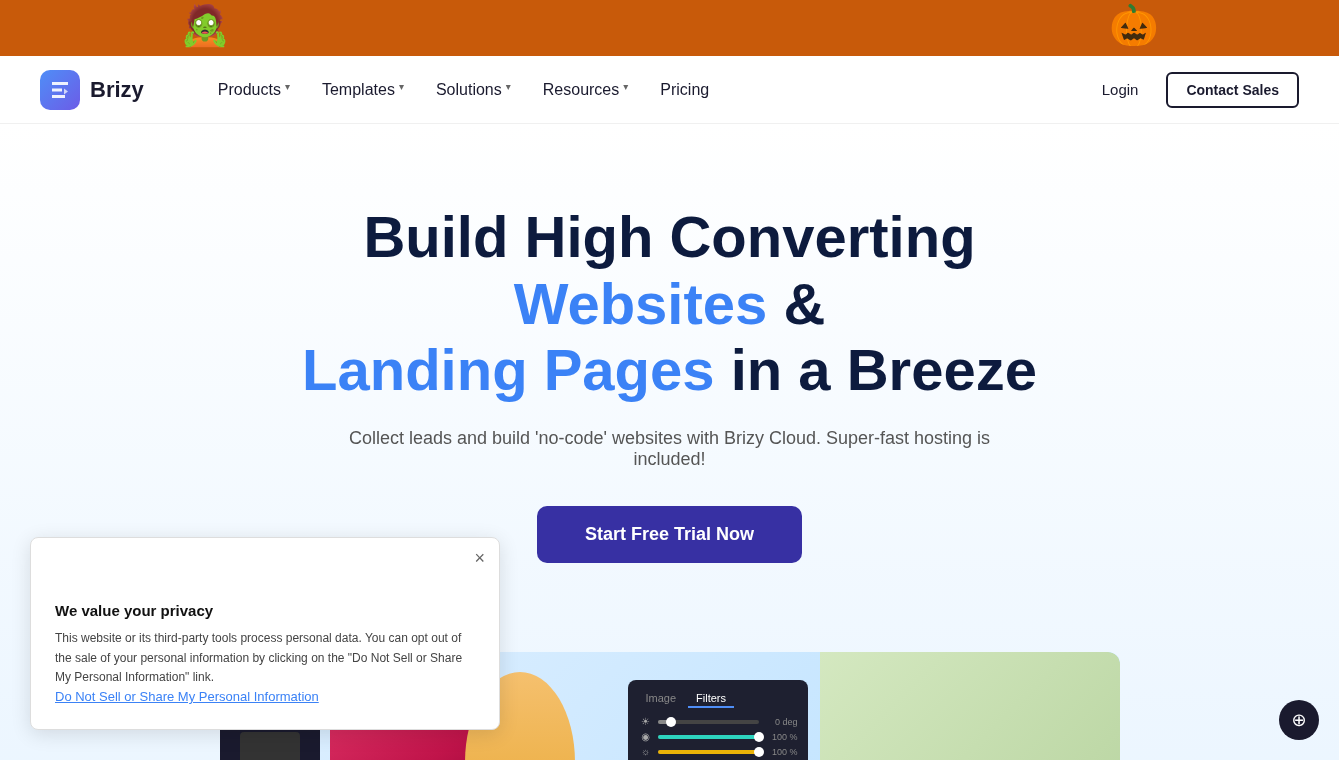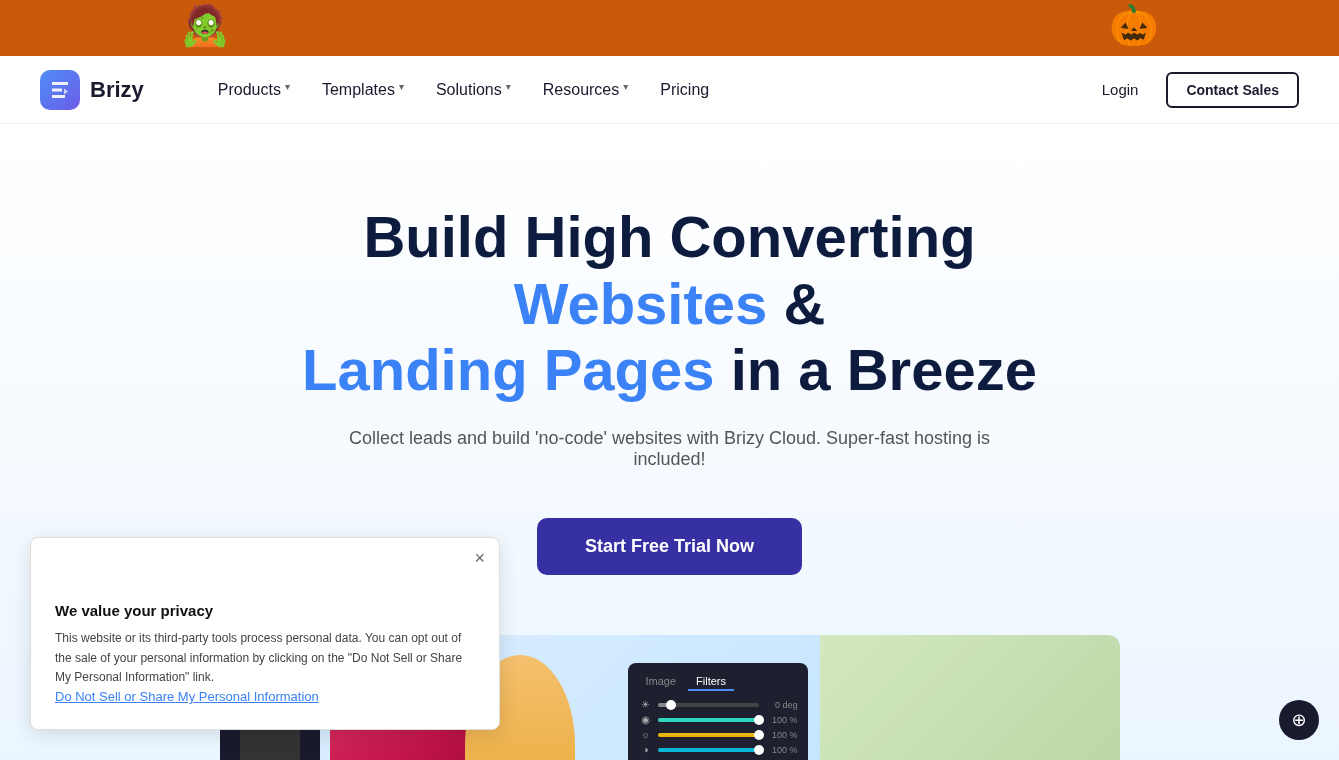--- a/index.html
+++ b/index.html
@@ -154,36 +154,36 @@
       line-height: 1.15;
       max-width: 800px;
       margin: 0 auto 24px;
     }
     .hero-title .blue {
       color: #3b82f6;
     }
     .hero-subtitle {
       font-size: 18px;
       color: #555;
-      margin-bottom: 48px;
+      margin-bottom: 36px;
       max-width: 700px;
       margin-left: auto;
       margin-right: auto;
     }
     .cta-btn {
       background: #3730a3;
       color: #fff;
       font-size: 18px;
       font-weight: 700;
       padding: 18px 48px;
       border-radius: 10px;
       border: none;
       cursor: pointer;
       display: inline-block;
-      margin-bottom: 60px;
+      margin-bottom: 89px;
     }
 
     
     .hero-image-area {
       position: relative;
       width: 100%;
       max-width: 900px;
       margin: 0 auto;
       height: 200px;
       background: linear-gradient(135deg, #e0f0ff 0%, #b8e0ff 100%);

